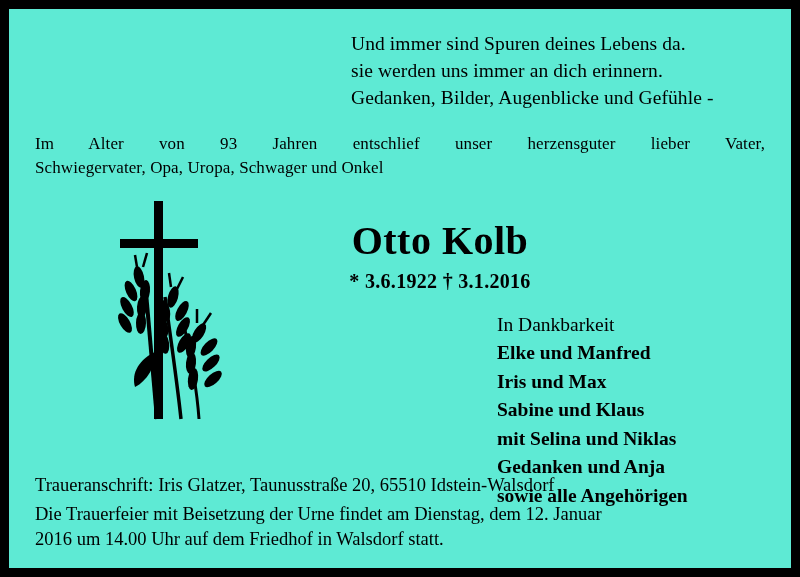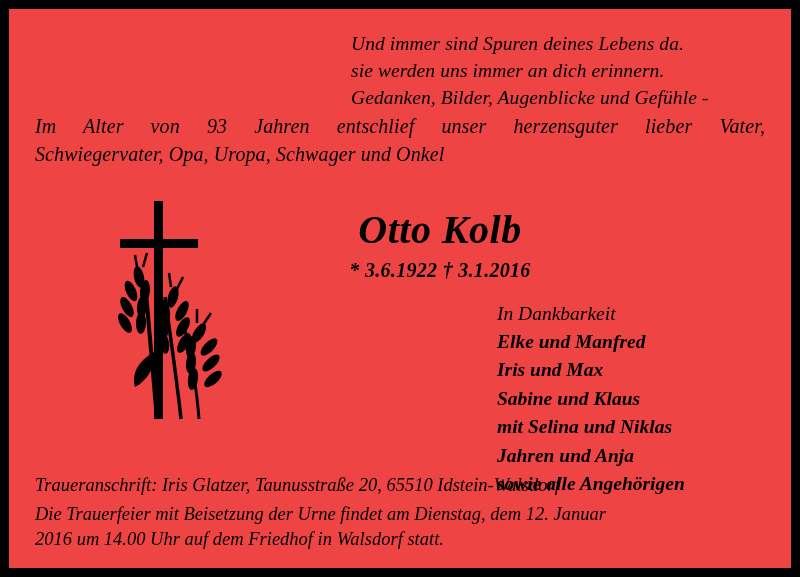--- a/index.html
+++ b/index.html
@@ -21,37 +21,37 @@
     height: 577px;
     background: #ffffff;
     border: 9px solid #000000;
     padding: 0;
   }
   .inner {
     position: relative;
     box-sizing: border-box;
     width: 100%;
     height: 100%;
-    background: #ef4444;
+    background: #5eead4;
     padding: 22px 26px 14px 26px;
-    font-style: italic;
   }
 
   
   .verse {
     margin-left: 316px;
     font-size: 19.5px;
     line-height: 1.38;
     letter-spacing: 0.1px;
   }
   .verse div { white-space: nowrap; }
 
   
   .intro {
-    font-size: 20px;
+    margin-top: 20px;
+    font-size: 17px;
     line-height: 1.42;
     text-align: justify;
     letter-spacing: 0.1px;
   }
   .intro .line1 {
     text-align: justify;
     text-align-last: justify;
     white-space: normal;
   }
   .intro .line2 { white-space: nowrap; }
@@ -131,21 +131,21 @@
       <div class="name">Otto Kolb</div>
       <div class="dates">* 3.6.1922   † 3.1.2016</div>
     </div>
 
     <div class="thanks">
       <div class="intro-line">In Dankbarkeit</div>
       <div class="bold-line">Elke und Manfred</div>
       <div class="bold-line">Iris und Max</div>
       <div class="bold-line">Sabine und Klaus</div>
       <div class="bold-line">mit Selina und Niklas</div>
-      <div class="bold-line">Jahren und Anja</div>
+      <div class="bold-line">Gedanken und Anja</div>
       <div class="bold-line">sowie alle Angehörigen</div>
     </div>
 
     <div class="footer">
       <div class="addr">Traueranschrift: Iris Glatzer, Taunusstraße 20, 65510 Idstein-Walsdorf</div>
       <div>Die Trauerfeier mit Beisetzung der Urne findet am Dienstag, dem 12. Januar</div>
       <div>2016 um 14.00 Uhr auf dem Friedhof in Walsdorf statt.</div>
     </div>
 
     <div class="emblem">

